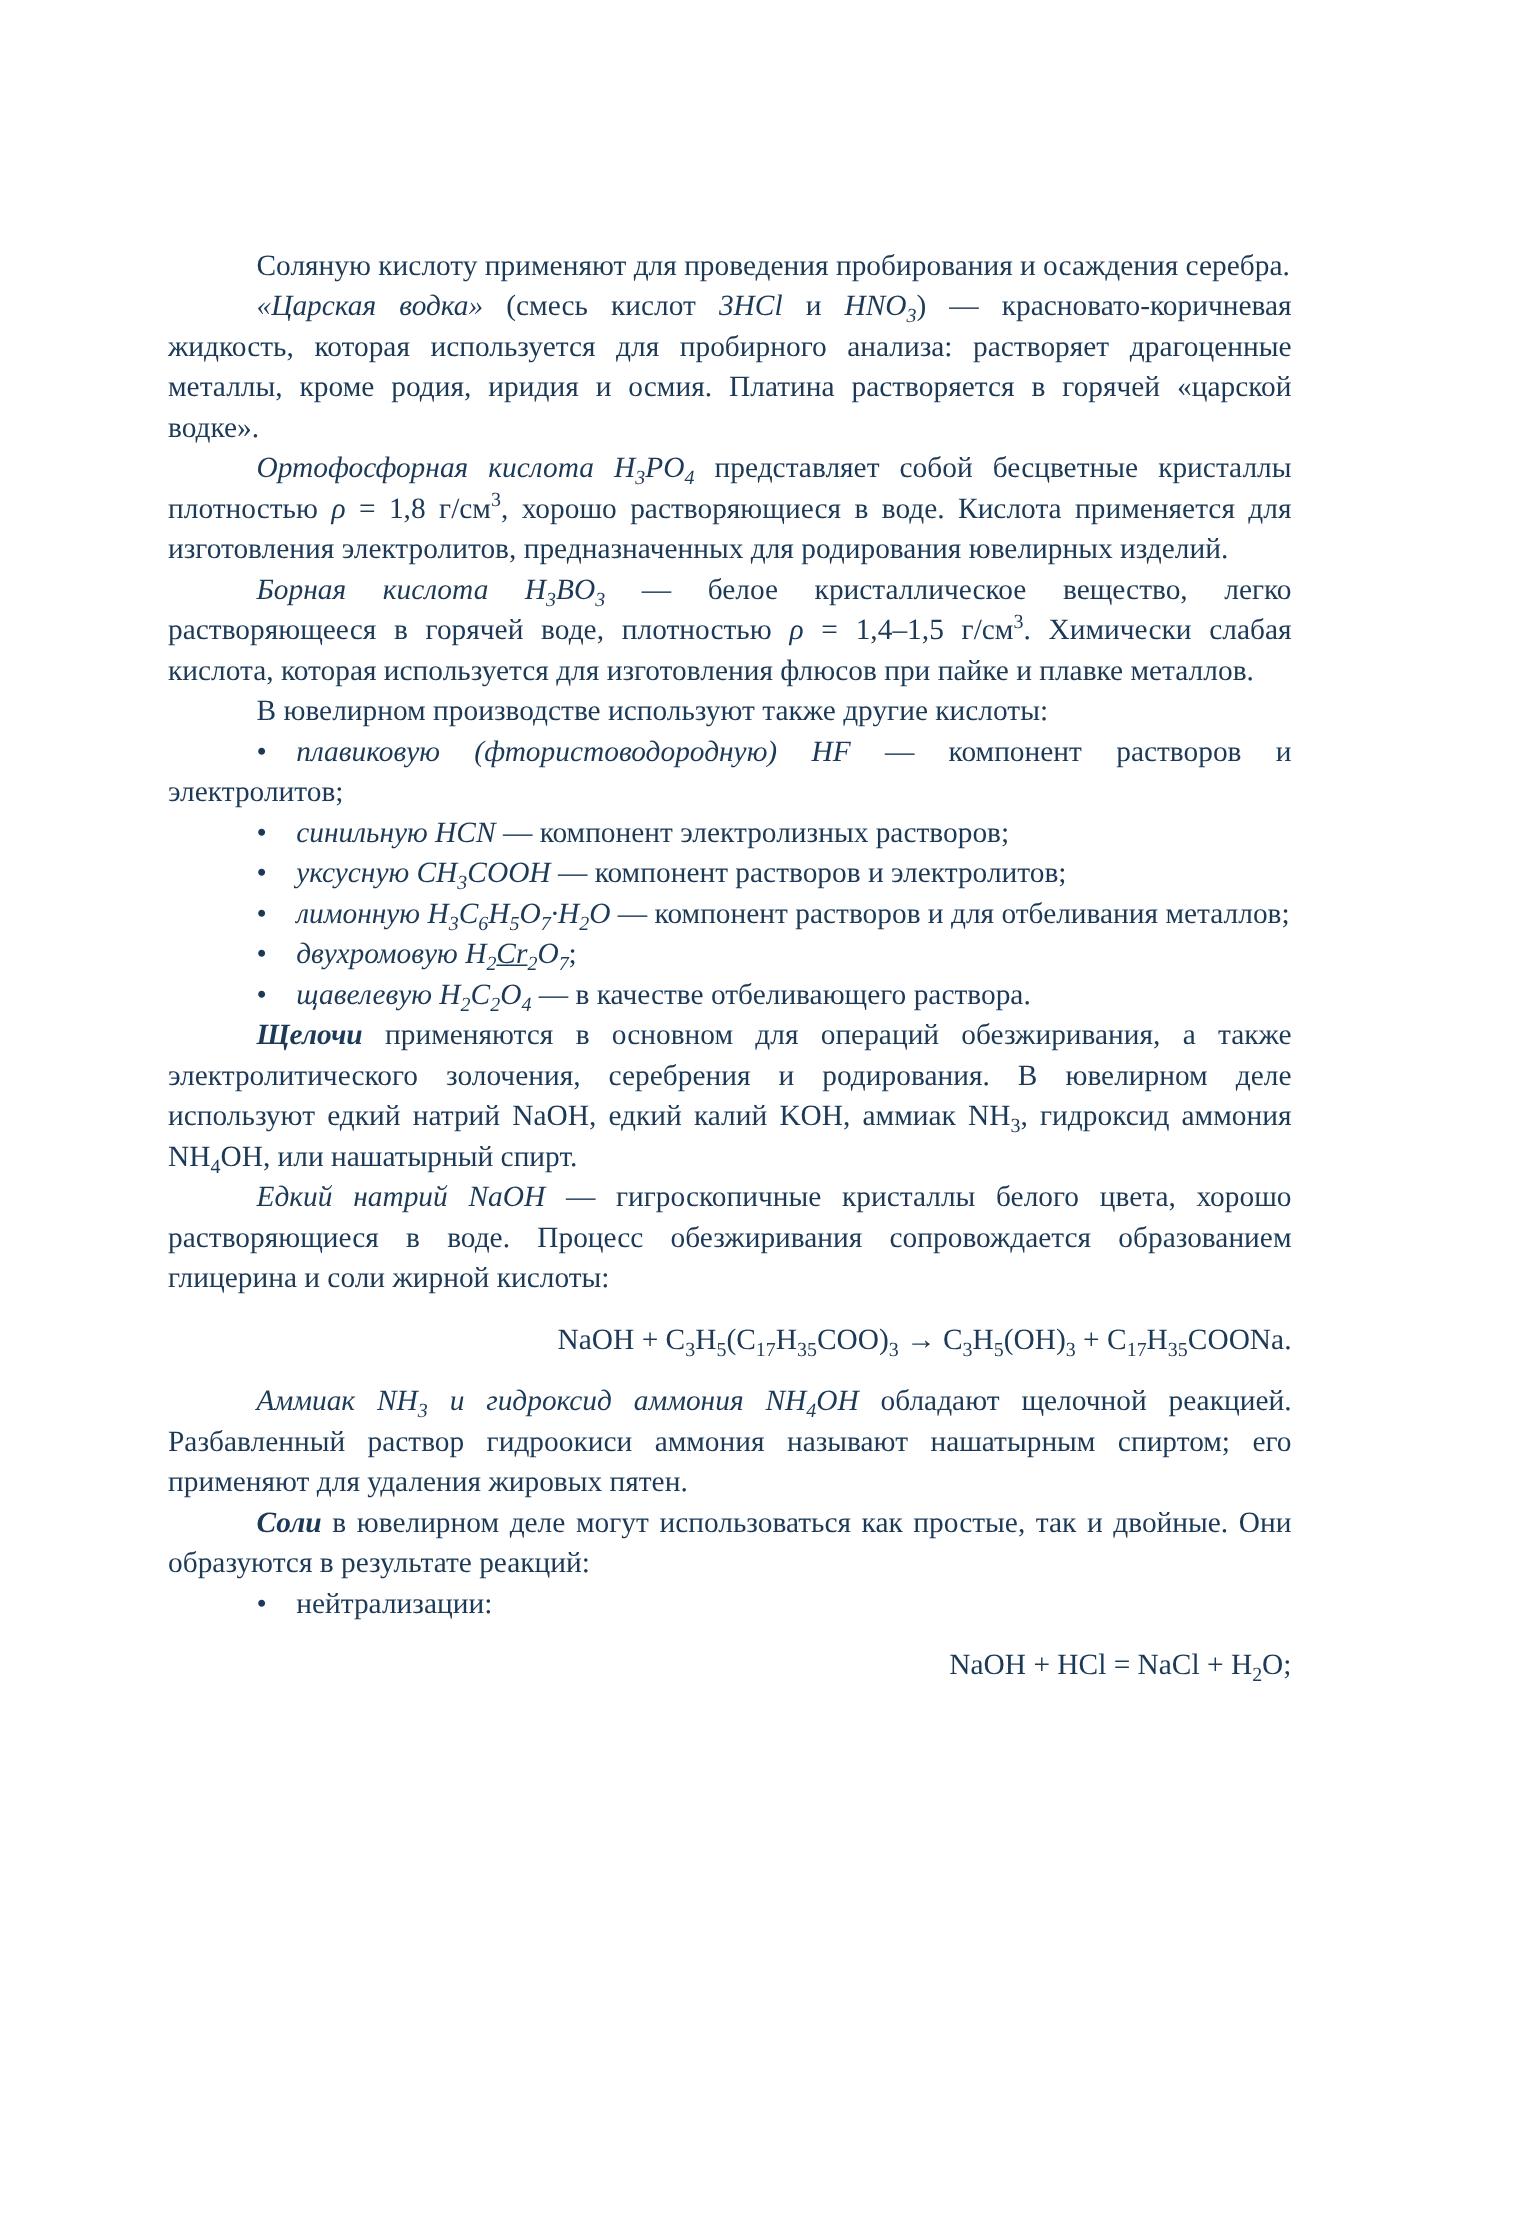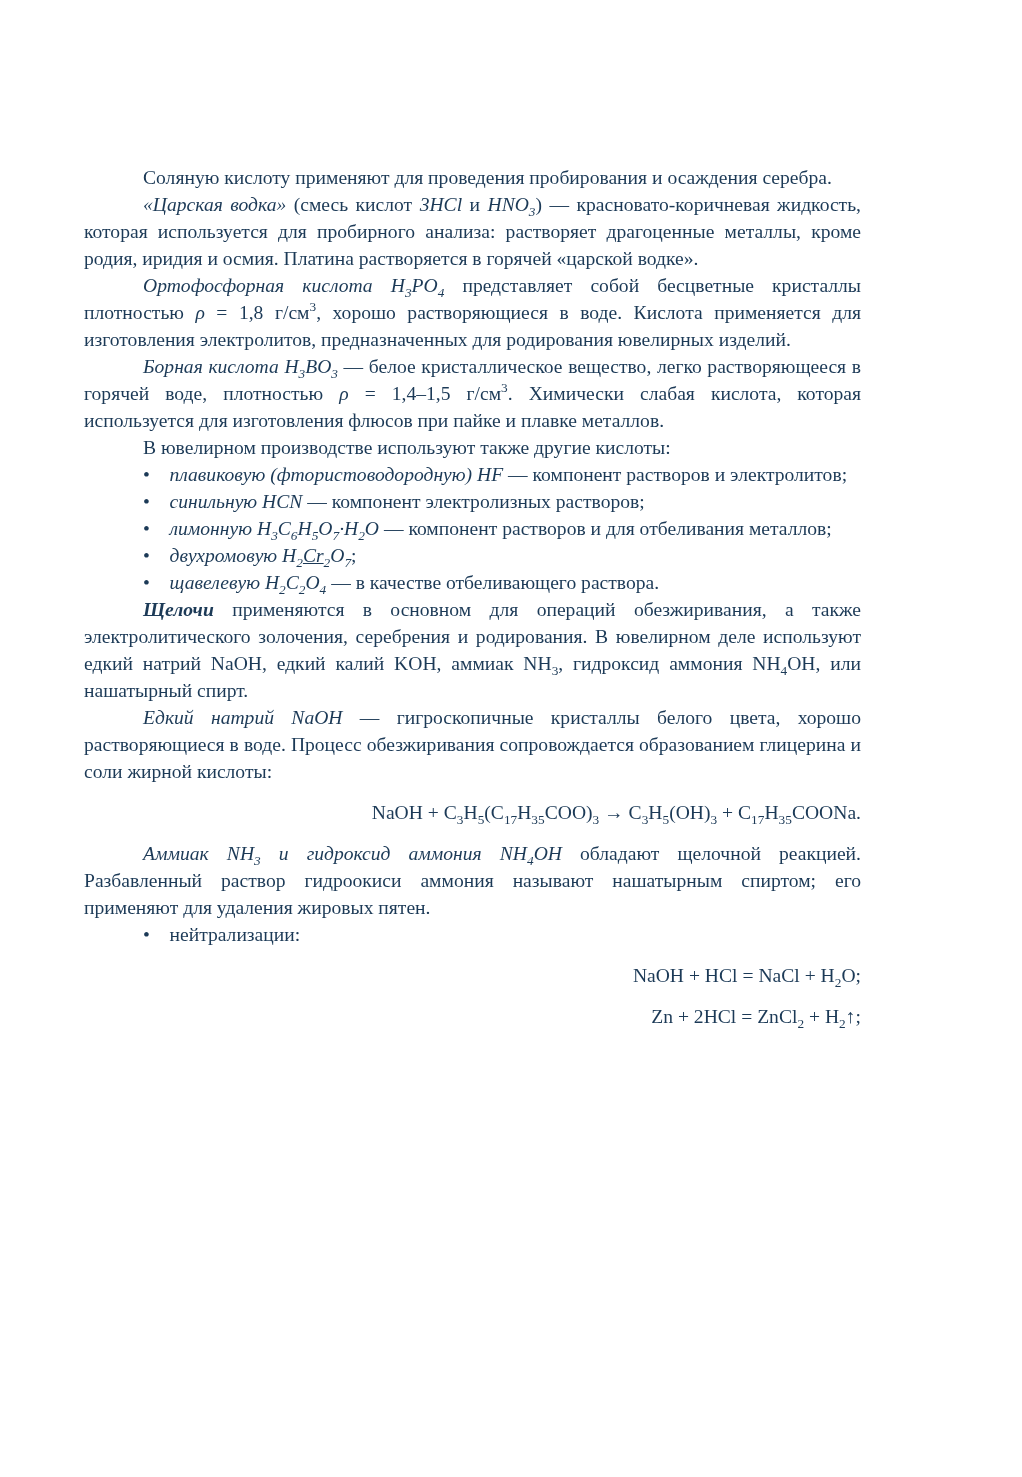--- a/index.html
+++ b/index.html
@@ -10,21 +10,21 @@
     width: 1022px;
     height: 1477px;
     background: #ffffff;
     overflow: hidden;
   }
   .page {
     box-sizing: border-box;
     width: 973px;
     height: 1477px;
     background: #ffffff;
-    padding: 164px 112px 0 84px;
+    padding: 164px 112px 0 112px;
     font-family: "Liberation Serif", "DejaVu Serif", serif;
     font-size: 19.6px;
     line-height: 27px;
     color: #1c3a57;
     text-align: justify;
   }
   .page p {
     margin: 0;
     text-indent: 59px;
   }
@@ -43,24 +43,25 @@
 
 <div class="page" style="background: rgb(255, 255, 255); color: rgb(28, 58, 87);">
   <main>
       <p class="para"><span>Соляную кислоту применяют для проведения пробирования и осаждения серебра.</span></p>
       <p class="para"><span style="font-style: italic;">«Царская водка»</span><span> (смесь кислот </span><span style="font-style: italic;">3HCl</span><span> и </span><span style="font-style: italic;">HNO</span><sub style="font-style: italic;">3</sub><span>) — красновато-коричневая жидкость, которая используется для пробирного анализа: растворяет драгоценные металлы, кроме родия, иридия и осмия. Платина растворяется в горячей «царской водке».</span></p>
       <p class="para"><span style="font-style: italic;">Ортофосфорная кислота H</span><sub style="font-style: italic;">3</sub><span style="font-style: italic;">PO</span><sub style="font-style: italic;">4</sub><span> представляет собой бесцветные кристаллы плотностью </span><span style="font-style: italic;">ρ</span><span> = 1,8 г/см</span><sup>3</sup><span>, хорошо растворяющиеся в воде. Кислота применяется для изготовления электролитов, предназначенных для родирования ювелирных изделий.</span></p>
       <p class="para"><span style="font-style: italic;">Борная кислота H</span><sub style="font-style: italic;">3</sub><span style="font-style: italic;">BO</span><sub style="font-style: italic;">3</sub><span> — белое кристаллическое вещество, легко растворяющееся в горячей воде, плотностью </span><span style="font-style: italic;">ρ</span><span> = 1,4–1,5 г/см</span><sup>3</sup><span>. Химически слабая кислота, которая используется для изготовления флюсов при пайке и плавке металлов.</span></p>
       <p class="para"><span>В ювелирном производстве используют также другие кислоты:</span></p>
       <p class="bullet"><span>•  </span><span style="font-style: italic;">плавиковую (фтористоводородную) HF</span><span> — компонент растворов и электролитов;</span></p>
       <p class="bullet"><span>•  </span><span style="font-style: italic;">синильную HCN</span><span> — компонент электролизных растворов;</span></p>
+      <p class="bullet"><span>•  </span><span style="font-style: italic;">уксусную CH</span><sub style="font-style: italic;">3</sub><span style="font-style: italic;">COOH</span><span> — компонент растворов и электролитов;</span></p>
       <p class="bullet"><span>•  </span><span style="font-style: italic;">лимонную H</span><sub style="font-style: italic;">3</sub><span style="font-style: italic;">C</span><sub style="font-style: italic;">6</sub><span style="font-style: italic;">H</span><sub style="font-style: italic;">5</sub><span style="font-style: italic;">O</span><sub style="font-style: italic;">7</sub><span style="font-style: italic;">·H</span><sub style="font-style: italic;">2</sub><span style="font-style: italic;">O</span><span> — компонент растворов и для отбеливания металлов;</span></p>
       <p class="bullet"><span>•  </span><span style="font-style: italic;">двухромовую H</span><sub style="font-style: italic;">2</sub><span style="font-style: italic; text-decoration: underline;">Cr</span><sub style="font-style: italic;">2</sub><span style="font-style: italic;">O</span><sub style="font-style: italic;">7</sub><span>;</span></p>
       <p class="bullet"><span>•  </span><span style="font-style: italic;">щавелевую H</span><sub style="font-style: italic;">2</sub><span style="font-style: italic;">C</span><sub style="font-style: italic;">2</sub><span style="font-style: italic;">O</span><sub style="font-style: italic;">4</sub><span> — в качестве отбеливающего раствора.</span></p>
       <p class="para"><span style="font-style: italic; font-weight: 700;">Щелочи</span><span> применяются в основном для операций обезжиривания, а также электролитического золочения, серебрения и родирования. В ювелирном деле используют едкий натрий NaOH, едкий калий KOH, аммиак NH</span><sub>3</sub><span>, гидроксид аммония NH</span><sub>4</sub><span>OH, или нашатырный спирт.</span></p>
       <p class="para"><span style="font-style: italic; margin-top: 28px;">Едкий натрий NaOH</span><span> — гигроскопичные кристаллы белого цвета, хорошо растворяющиеся в воде. Процесс обезжиривания сопровождается образованием глицерина и соли жирной кислоты:</span></p>
       <p class="formula"><span>NaOH + C</span><sub>3</sub><span>H</span><sub>5</sub><span>(C</span><sub>17</sub><span>H</span><sub>35</sub><span>COO)</span><sub>3</sub><span> → C</span><sub>3</sub><span>H</span><sub>5</sub><span>(OH)</span><sub>3</sub><span> + C</span><sub>17</sub><span>H</span><sub>35</sub><span>COONa.</span></p>
       <p class="para"><span style="font-style: italic;">Аммиак NH</span><sub style="font-style: italic;">3</sub><span style="font-style: italic;"> и </span><span style="font-style: italic;">гидроксид аммония NH</span><sub style="font-style: italic;">4</sub><span style="font-style: italic;">OH</span><span> обладают щелочной реакцией. Разбавленный раствор гидроокиси аммония называют нашатырным спиртом; его применяют для удаления жировых пятен.</span></p>
+      <p class="para"><span style="font-style: italic; font-weight: 700;">Соли</span><span> в ювелирном деле могут использоваться как простые, так и двойные. Они образуются в результате реакций:</span></p>
       <p class="bullet"><span>•  </span><span>нейтрализации:</span></p>
       <p class="formula"><span>NaOH + HCl = NaCl + H</span><sub>2</sub><span>O;</span></p>
-      <p class="formula"><span>Zn + 2HCl = ZnCl</span><sub>2</sub><span> + H</span><sub>2</sub><span>↑;</span></p>
     </main>
 </div>
 
 </body></html>

